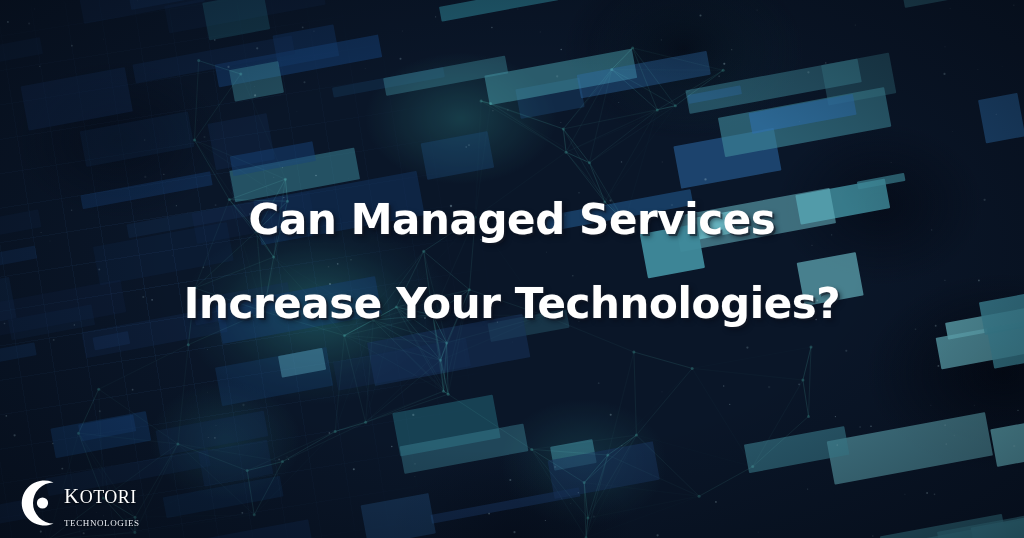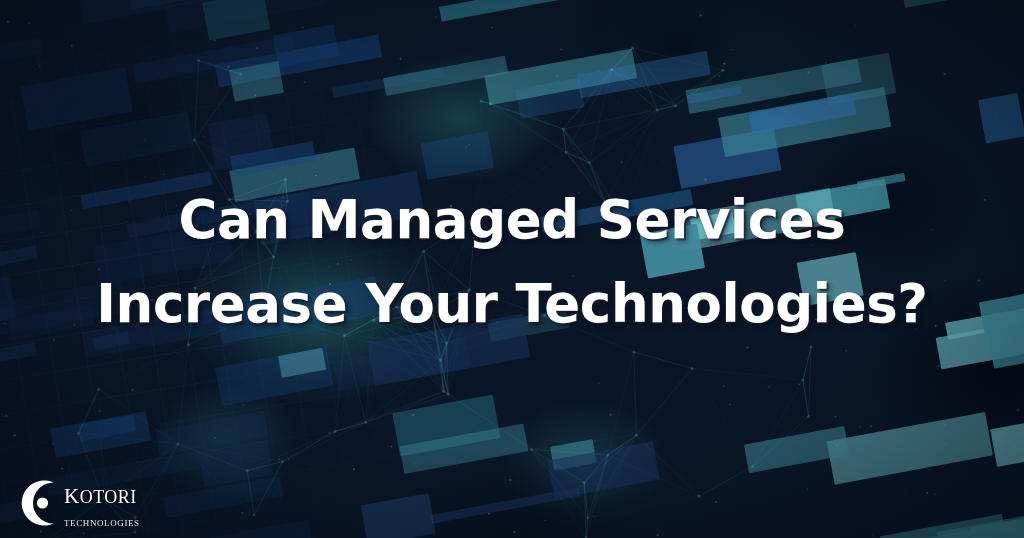--- a/index.html
+++ b/index.html
@@ -105,21 +105,21 @@
     left: 0; right: 0;
     top: 178px;
     text-align: center;
     padding: 0 40px;
     z-index: 6;
   }
   .headline .line {
     display: block;
     font-family: "DejaVu Sans", "Liberation Sans", sans-serif;
     font-weight: 700;
-    font-size: 53px;
+    font-size: 42px;
     line-height: 84px;
     letter-spacing: -0.4px;
     color: #ffffff;
     text-shadow:
       2px 2px 0 rgba(20,26,38,0.55),
       3px 3px 5px rgba(6,10,20,0.55),
       0 0 1px rgba(255,255,255,0.4);
     white-space: nowrap;
   }
 

